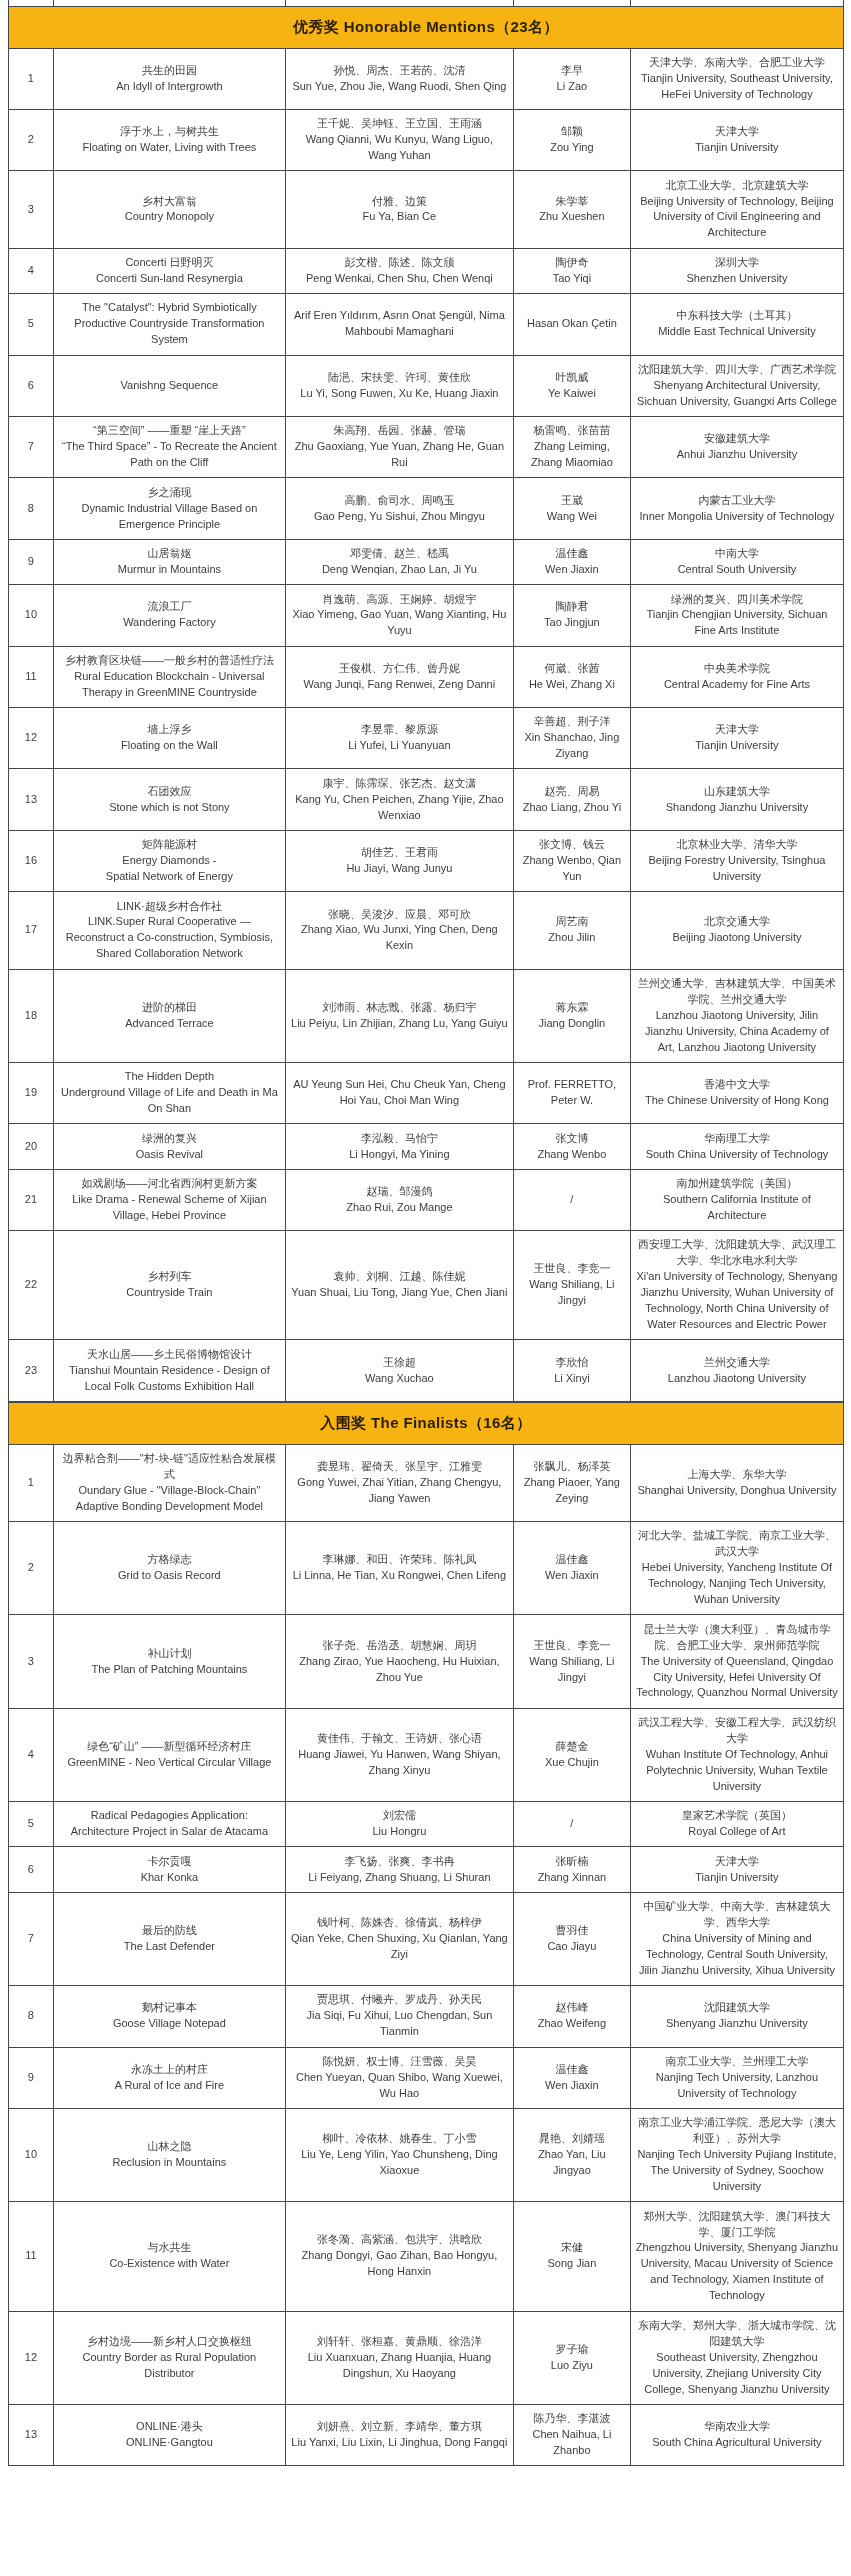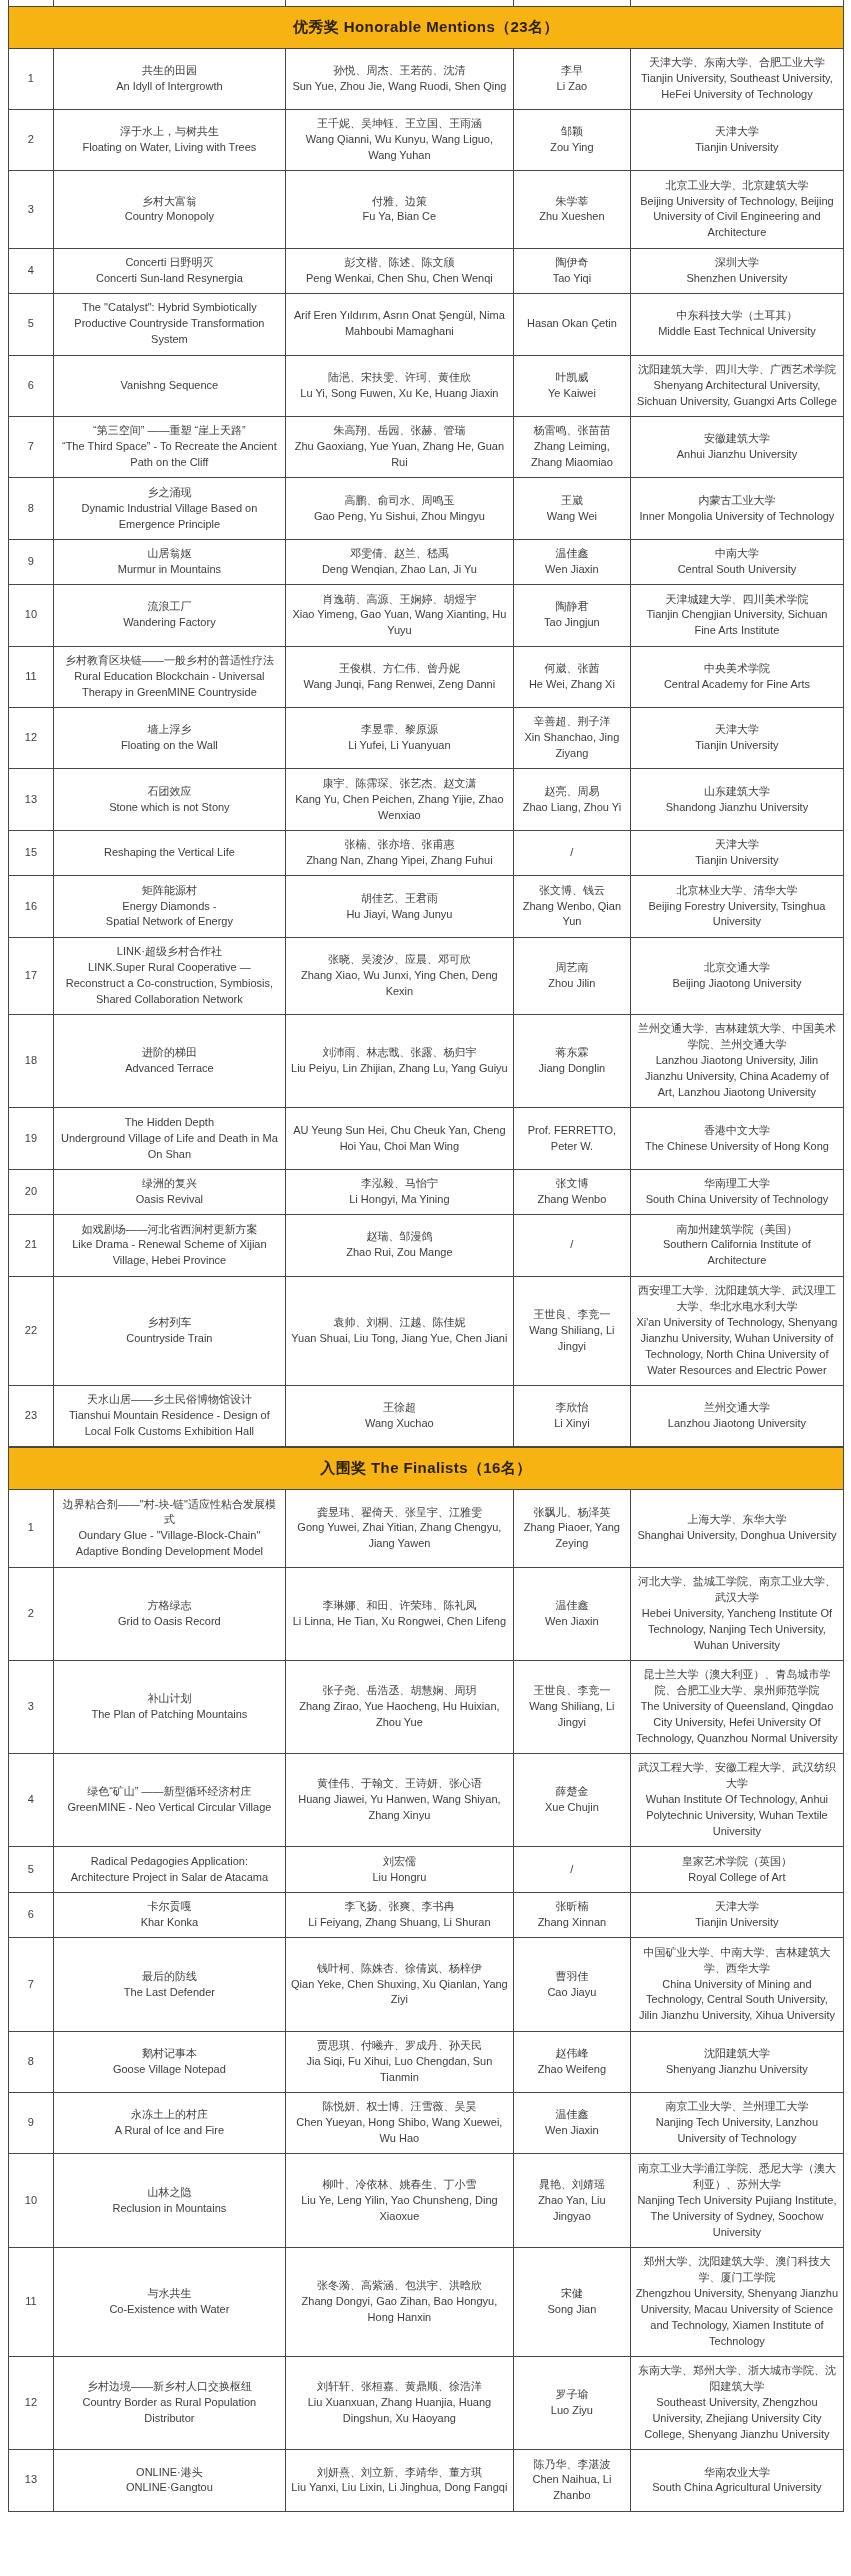--- a/index.html
+++ b/index.html
@@ -182,21 +182,21 @@
 Central South University</td>
   </tr>
         <tr>
     <td class="cell">10</td>
     <td class="cell">流浪工厂
 Wandering Factory</td>
     <td class="cell">肖逸萌、高源、王娴婷、胡煜宇
 Xiao Yimeng, Gao Yuan, Wang Xianting, Hu Yuyu</td>
     <td class="cell">陶静君
 Tao Jingjun</td>
-    <td class="cell">天津城建大学、四川美术学院
+    <td class="cell">绿洲的复兴、四川美术学院
 Tianjin Chengjian University, Sichuan Fine Arts Institute</td>
   </tr>
         <tr>
     <td class="cell">11</td>
     <td class="cell">乡村教育区块链——一般乡村的普适性疗法
 Rural Education Blockchain - Universal Therapy in GreenMINE Countryside</td>
     <td class="cell">王俊棋、方仁伟、曾丹妮
 Wang Junqi, Fang Renwei, Zeng Danni</td>
     <td class="cell">何崴、张茜
 He Wei, Zhang Xi</td>
@@ -217,29 +217,20 @@
         <tr>
     <td class="cell">13</td>
     <td class="cell">石团效应
 Stone which is not Stony</td>
     <td class="cell">康宇、陈霈琛、张艺杰、赵文潇
 Kang Yu, Chen Peichen, Zhang Yijie, Zhao Wenxiao</td>
     <td class="cell">赵亮、周易
 Zhao Liang, Zhou Yi</td>
     <td class="cell">山东建筑大学
 Shandong Jianzhu University</td>
-  </tr>
-        <tr>
-    <td class="cell">15</td>
-    <td class="cell">Reshaping the Vertical Life</td>
-    <td class="cell">张楠、张亦培、张甫惠
-Zhang Nan, Zhang Yipei, Zhang Fuhui</td>
-    <td class="cell">/</td>
-    <td class="cell">天津大学
-Tianjin University</td>
   </tr>
         <tr>
     <td class="cell">16</td>
     <td class="cell">矩阵能源村
 Energy Diamonds -
 Spatial Network of Energy</td>
     <td class="cell">胡佳艺、王君雨
 Hu Jiayi, Wang Junyu</td>
     <td class="cell">张文博、钱云
 Zhang Wenbo, Qian Yun</td>
@@ -422,21 +413,21 @@
     <td class="cell">赵伟峰
 Zhao Weifeng</td>
     <td class="cell">沈阳建筑大学
 Shenyang Jianzhu University</td>
   </tr>
         <tr>
     <td class="cell">9</td>
     <td class="cell">永冻土上的村庄
 A Rural of Ice and Fire</td>
     <td class="cell">陈悦妍、权士博、汪雪薇、吴昊
-Chen Yueyan, Hong Shibo, Wang Xuewei, Wu Hao</td>
+Chen Yueyan, Quan Shibo, Wang Xuewei, Wu Hao</td>
     <td class="cell">温佳鑫
 Wen Jiaxin</td>
     <td class="cell">南京工业大学、兰州理工大学
 Nanjing Tech University, Lanzhou University of Technology</td>
   </tr>
         <tr>
     <td class="cell">10</td>
     <td class="cell">山林之隐
 Reclusion in Mountains</td>
     <td class="cell">柳叶、冷依林、姚春生、丁小雪

